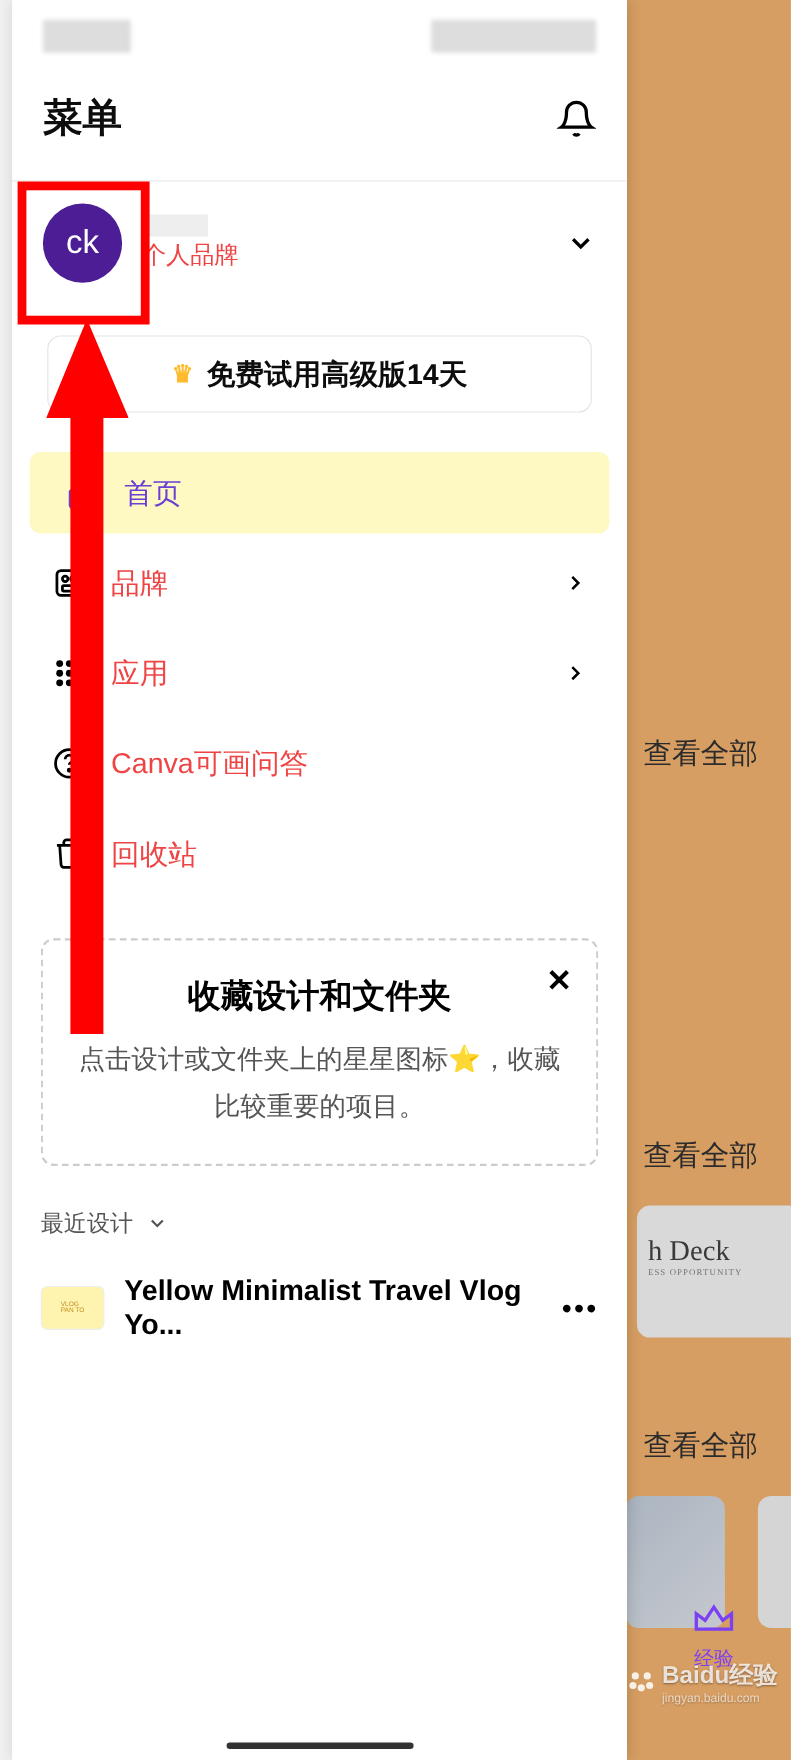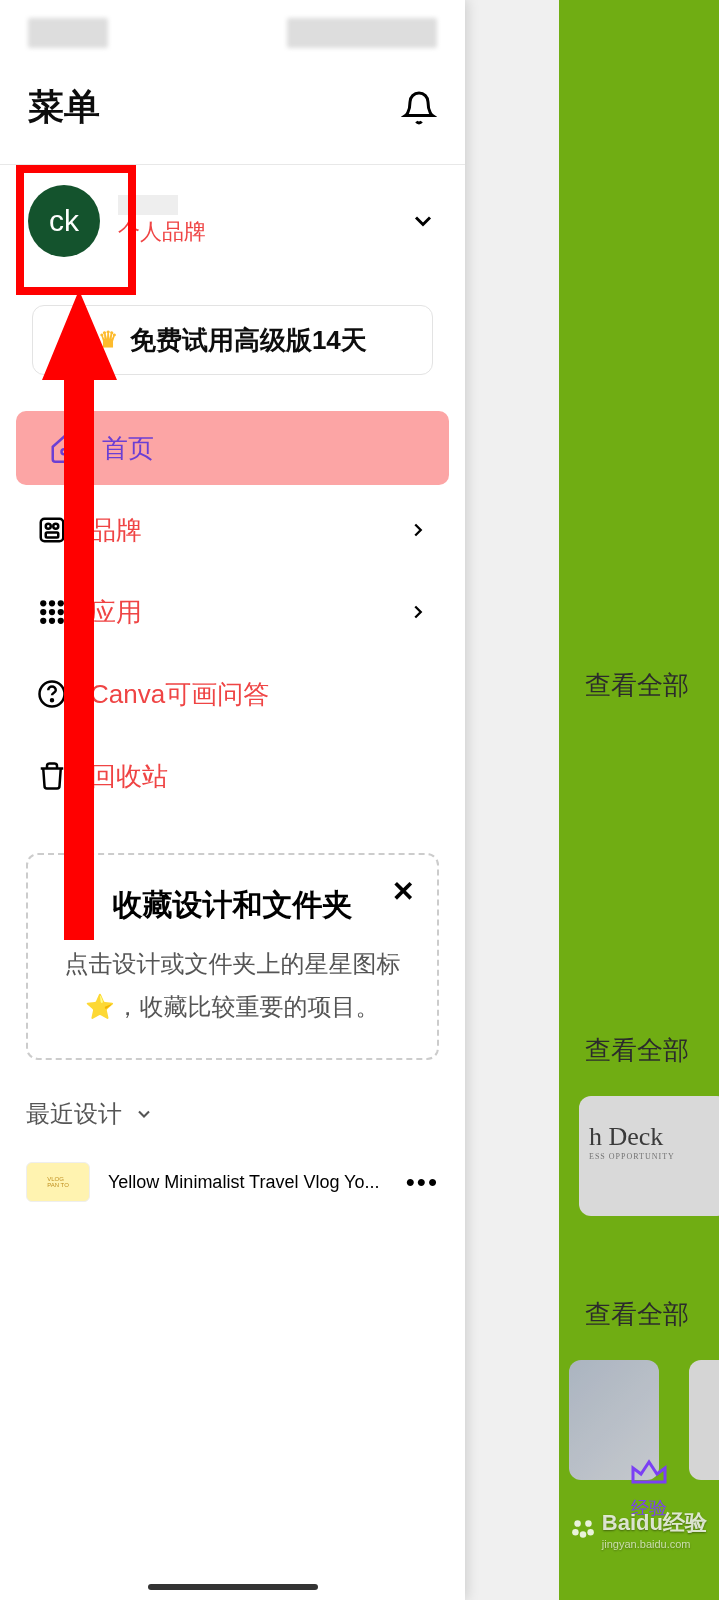--- a/index.html
+++ b/index.html
@@ -10,43 +10,43 @@
       position: relative;
       overflow: hidden;
       background: #f0f0f0;
     }
     .background {
       position: absolute;
       left: 559px;
       top: 0;
       width: 160px;
       height: 1600px;
-      background: #84cc16;
+      background: #fdba74;
       filter: brightness(0.85);
     }
     .bg-viewall {
       position: absolute;
       right: 30px;
       font-size: 26px;
       color: #333;
       font-weight: 500;
     }
     .bg-cards {
       position: absolute;
       right: 10px;
       width: 150px;
       height: 120px;
       background: #fff;
       border-radius: 12px;
     }
     .sidebar {
       position: absolute;
-      left: 0;
+      left: 11px;
       top: 0;
-      width: 465px;
+      width: 559px;
       height: 1600px;
       background: #fff;
       box-shadow: 2px 0 12px rgba(0,0,0,0.15);
       z-index: 10;
     }
     .status-bar {
       height: 65px;
       padding: 0 28px;
       display: flex;
       align-items: center;
@@ -71,21 +71,21 @@
       display: flex;
       align-items: center;
       padding: 20px 28px;
       gap: 18px;
       position: relative;
     }
     .avatar {
       width: 72px;
       height: 72px;
       border-radius: 50%;
-      background: #14532d;
+      background: #4c1d95;
       display: flex;
       align-items: center;
       justify-content: center;
       color: #fff;
       font-size: 30px;
       font-weight: 400;
     }
     .acct-name { font-size: 24px; color: #ccc; margin-bottom: 2px; background:#eee; width:60px; height:20px; }
     .acct-sub { font-size: 22px; color: #ef4444; }
     .chev-down { margin-left: auto; width: 28px; height: 28px; }
@@ -125,59 +125,59 @@
       align-items: center;
       padding: 13px 20px;
       margin: 8px 16px;
       height: 74px;
       gap: 22px;
       font-size: 26px;
       font-weight: 500;
       color: #ef4444;
       border-radius: 10px;
     }
-    .nav-item.active { background: #fca5a5; color: #6b3fd4; padding-left: 32px; }
+    .nav-item.active { background: #fef9c3; color: #6b3fd4; padding-left: 32px; }
     .nav-icon { width: 32px; height: 32px; flex-shrink: 0; display:flex; align-items:center; justify-content:center;}
     .chev-right { margin-left: auto; width: 22px; height: 22px; }
     .tip-box {
       margin: 40px 26px 30px 26px;
       border: 2px dashed #ccc;
       border-radius: 12px;
       padding: 30px 24px;
       position: relative;
       text-align: center;
     }
     .tip-title { font-size: 30px; font-weight: 700; margin-bottom: 16px; }
     .tip-text { font-size: 24px; color: #555; line-height: 1.8; }
     .tip-close { position: absolute; top: 20px; right: 22px; font-size: 28px; font-weight: 700; }
     .recent-header {
       display: flex;
       align-items: center;
       gap: 12px;
       padding: 8px 26px 16px 26px;
-      font-size: 24px;
+      font-size: 21px;
       color: #555;
     }
     .design-row {
       display: flex;
       align-items: center;
       gap: 18px;
       padding: 16px 26px;
     }
     .thumb {
       width: 64px;
       height: 40px;
       background: #fff3b0;
       border-radius: 6px;
       position: relative;
       border: 1px solid #eee;
       display:flex; align-items:center; justify-content:center;
       font-size: 6px; color: #c09020;
     }
-    .design-title { font-size: 18px; font-weight: 400; text-align: center; }
+    .design-title { font-size: 26px; font-weight: 700; }
     .more-dots { margin-left: auto; font-size: 26px; letter-spacing: 2px;}
     .home-indicator {
       position: absolute;
       bottom: 10px;
       left: 50%;
       transform: translateX(-50%);
       width: 170px;
       height: 6px;
       background: #333;
       border-radius: 3px;

